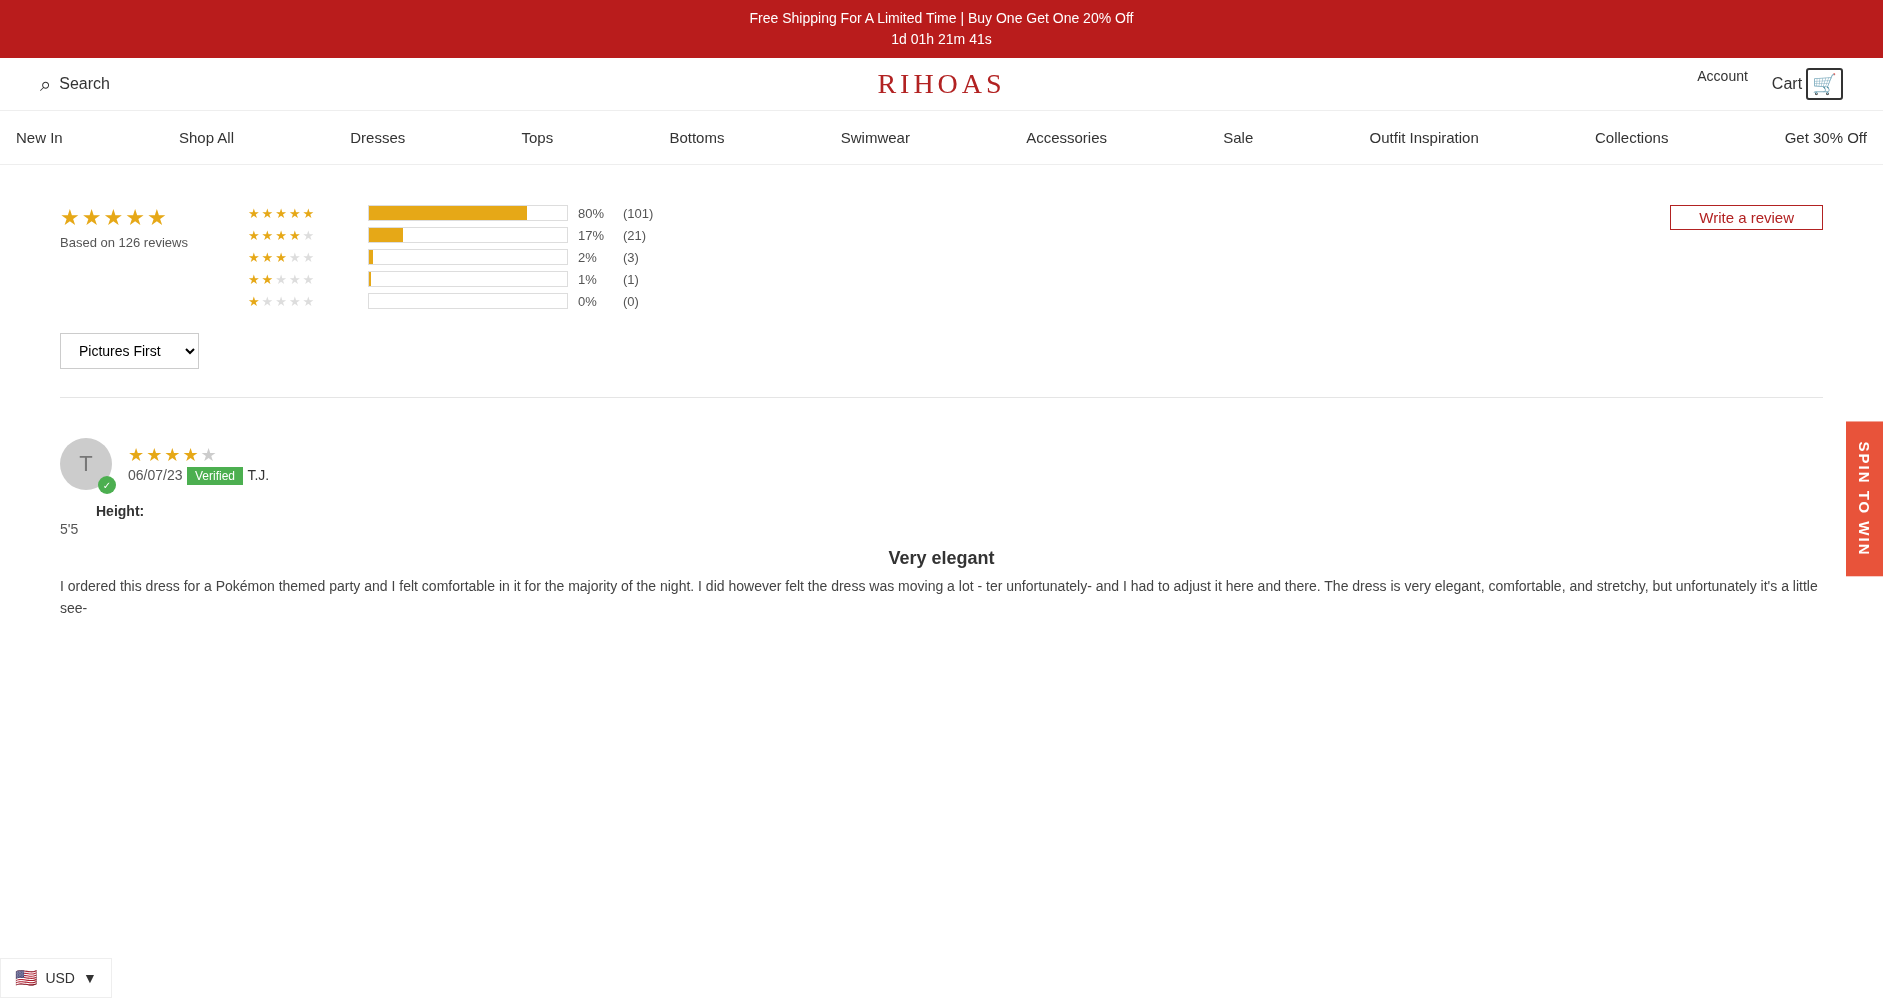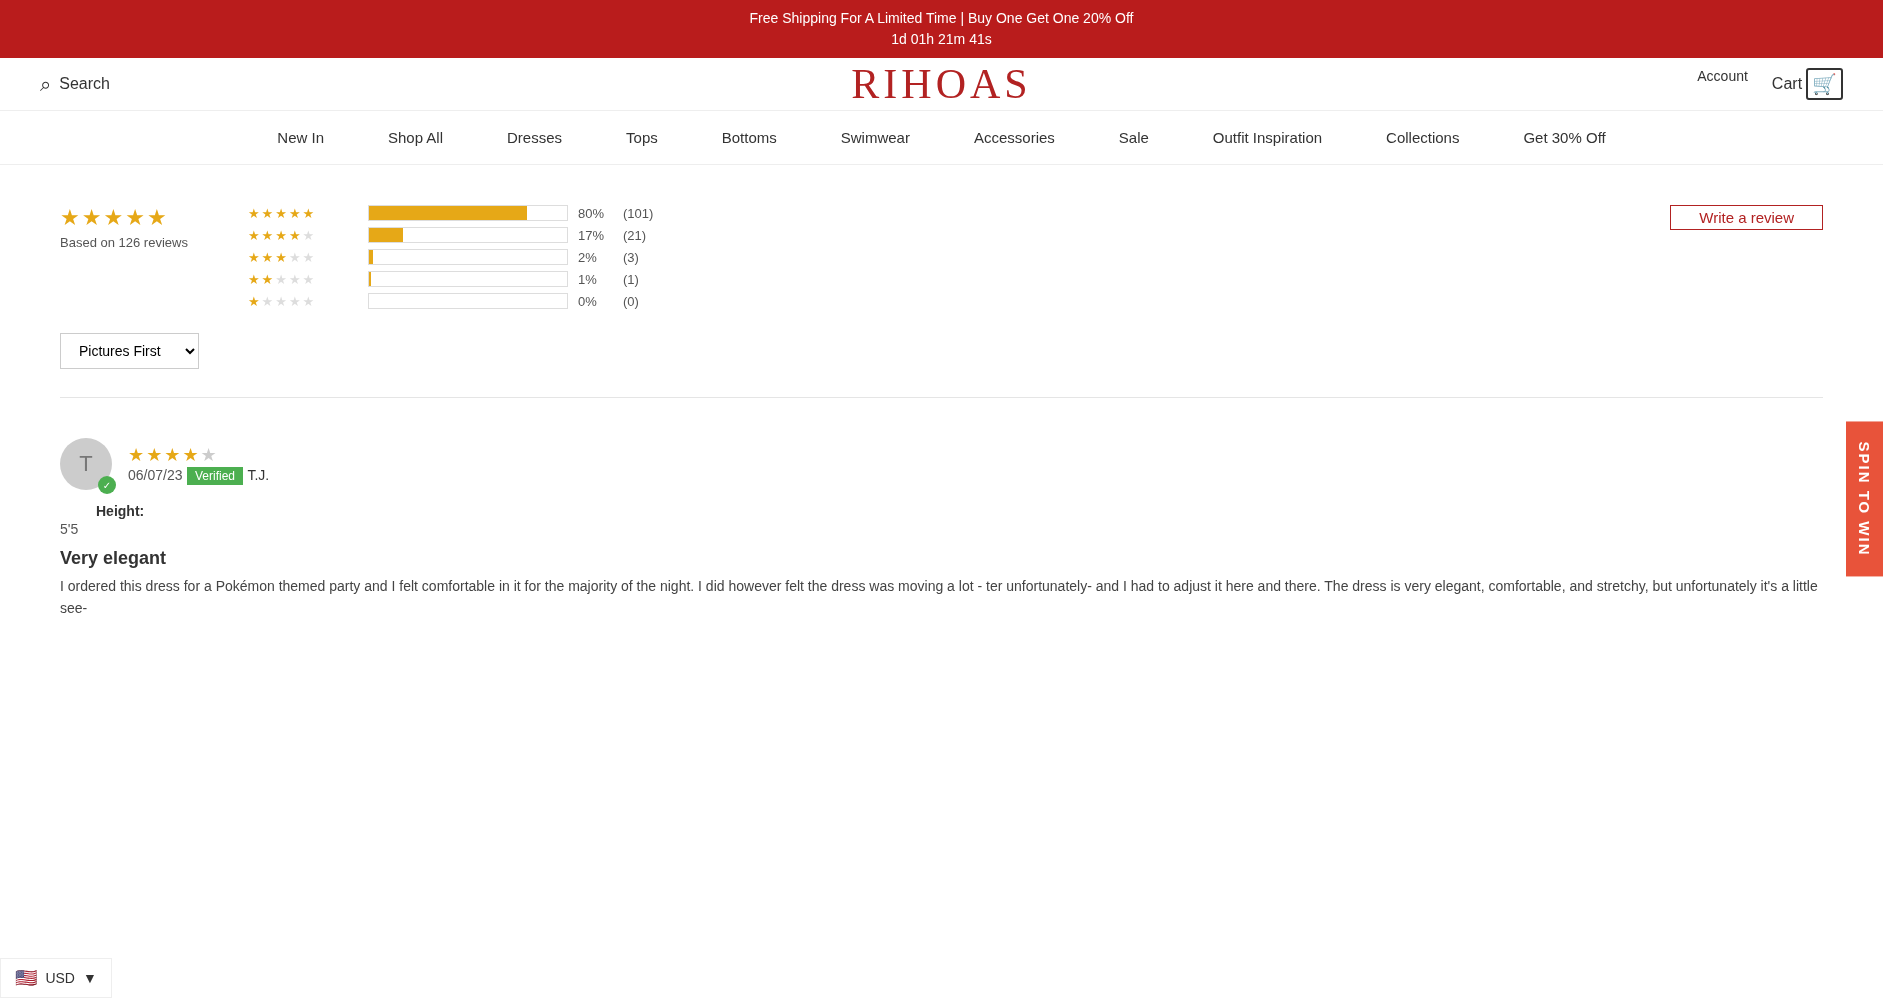--- a/index.html
+++ b/index.html
@@ -27,21 +27,21 @@
     .header-left {
       display: flex;
       align-items: center;
       gap: 8px;
       cursor: pointer;
     }
     .header-logo {
       position: absolute;
       left: 50%;
       transform: translateX(-50%);
-      font-size: 42px;
+      font-size: 28px;
       font-family: Georgia, serif;
       color: #b22222;
       letter-spacing: 4px;
     }
     .header-right {
       display: flex;
       gap: 24px;
     }
     .header-right a {
       text-decoration: none;
@@ -50,23 +50,23 @@
     }
     .cart-icon-wrap {
       display: flex;
       align-items: center;
       gap: 4px;
     }
 
     
     .nav {
       display: flex;
-      justify-content: center;
-      align-items: center;
-      gap: 64px;
+      justify-content: space-between;
+      align-items: center;
+      gap: 24px;
       padding: 18px 16px;
       border-bottom: 1px solid #eee;
     }
     .nav-item {
       font-size: 15px;
       color: #333;
       cursor: pointer;
       white-space: nowrap;
       text-decoration: none;
     }
@@ -223,20 +223,21 @@
     .reviewer-name { font-size: 14px; color: #333; }
 
     .review-field { margin-bottom: 8px; }
     .review-field-label { font-weight: bold; font-size: 14px; padding-left: 36px; }
     .review-field-value { font-size: 14px; color: #555; }
 
     .review-title {
       font-size: 18px;
       font-weight: bold;
       margin: 10px 0 6px;
+      text-align: center;
     }
     .review-body {
       font-size: 14px;
       color: #444;
       line-height: 1.6;
     }
 
     
     .spin-panel {
       position: fixed;

